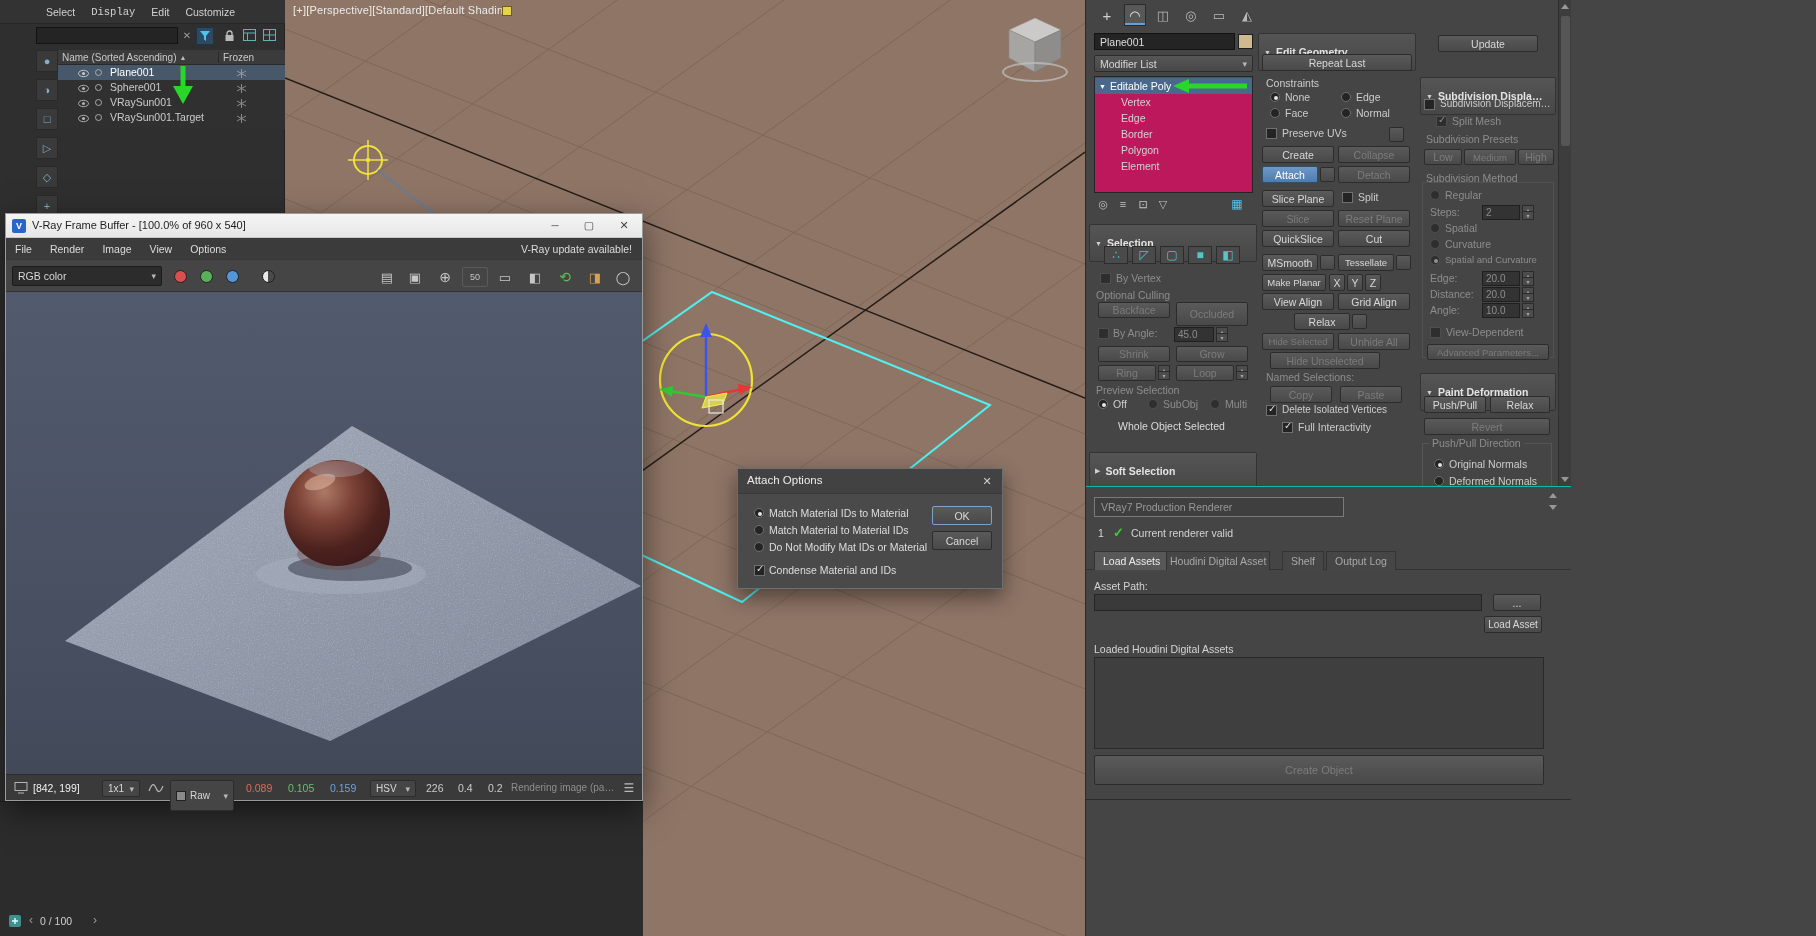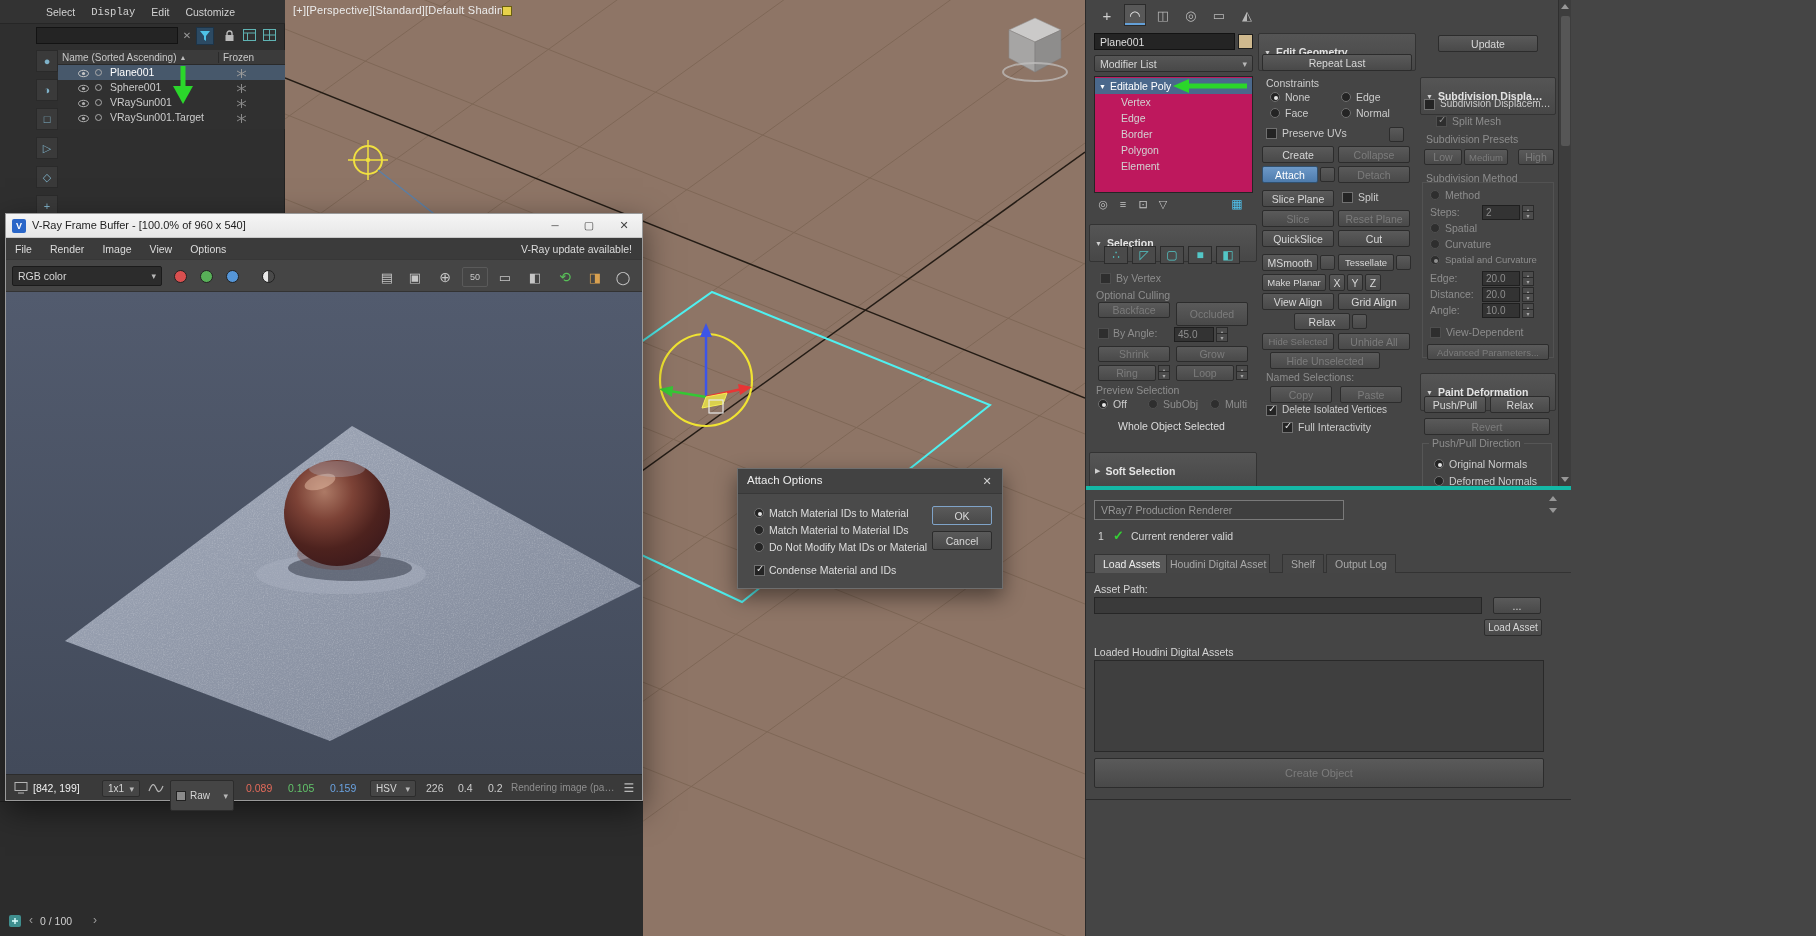--- a/index.html
+++ b/index.html
@@ -355,26 +355,26 @@
     <div class="rhead" style="left:334px;top:77px;width:136px;">
       <span class="tri">▼</span>
       <span class="ellip" style="max-width:110px;">Subdivision Displacement</span>
     </div>
     <span class="chk" style="left:338px;top:99px;"></span>
     <span class="lbl ellip" style="left:354px;top:98px;width:112px;font-size:10px;">Subdivision Displacement</span>
     <span class="chk dim2 on" style="left:350px;top:116px;"></span>
     <span class="lbl dim" style="left:366px;top:115px;">Split Mesh</span>
     <span class="lbl dim" style="left:340px;top:133px;">Subdivision Presets</span>
     <div class="btn dis" style="left:338px;top:149px;width:38px;height:16px;">Low</div>
-    <div class="btn dis" style="left:378px;top:149px;width:44px;height:16px;font-size:9.5px;">Medium</div>
+    <div class="btn dis" style="left:378px;top:149px;width:52px;height:16px;font-size:9.5px;">Medium</div>
     <div class="btn dis" style="left:432px;top:149px;width:36px;height:16px;">High</div>
     <span class="lbl dim" style="left:340px;top:172px;">Subdivision Method</span>
     <div class="abs" style="left:336px;top:182px;width:132px;height:176px;border:1px solid #525252;"></div>
     <span class="rad dim2" style="left:344px;top:190px;"></span>
-    <span class="lbl dim" style="left:359px;top:189px;">Method</span>
+    <span class="lbl dim" style="left:359px;top:189px;">Regular</span>
     <span class="lbl dim" style="left:344px;top:206px;">Steps:</span>
     <div class="valbox dim" style="left:396px;top:205px;width:38px;">2</div>
     <div class="spin" style="left:436px;top:205px;"></div>
     <span class="rad dim2" style="left:344px;top:223px;"></span>
     <span class="lbl dim" style="left:359px;top:222px;">Spatial</span>
     <span class="rad dim2" style="left:344px;top:239px;"></span>
     <span class="lbl dim" style="left:359px;top:238px;">Curvature</span>
     <span class="rad dim2 on" style="left:344px;top:255px;"></span>
     <span class="lbl dim" style="left:359px;top:254px;font-size:9.5px;">Spatial and Curvature</span>
     <span class="lbl dim" style="left:344px;top:272px;">Edge:</span>
@@ -403,21 +403,21 @@
     <span class="lbl" style="left:363px;top:458px;">Original Normals</span>
     <span class="rad" style="left:348px;top:476px;"></span>
     <span class="lbl" style="left:363px;top:475px;">Deformed Normals</span>
 
     <div class="abs" style="left:472px;top:0;width:13px;height:486px;background:#3d3d3d;border-left:1px solid #2f2f2f;">
       <div class="tri-up" style="position:absolute;left:2px;top:4px;"></div>
       <div class="abs" style="left:2px;top:16px;width:9px;height:130px;background:#565656;border-radius:2px;"></div>
       <div class="tri-dn" style="position:absolute;left:2px;bottom:4px;"></div>
     </div>
 
-    <div class="abs" style="left:0;top:486px;width:485px;height:314px;background:#454545;border-top:4px solid #14b8a6;border-bottom:1px solid #2b2b2b;">
+    <div class="abs" style="left:0;top:486px;width:485px;height:314px;background:#454545;border-top:1px solid #14b8a6;border-bottom:1px solid #2b2b2b;">
       <div class="abs" style="left:8px;top:10px;width:250px;height:20px;background:#3f3f3f;border:1px solid #7a7a7a;display:flex;align-items:center;padding:0 6px;">
         <span style="color:#989898;font-size:10.5px;">VRay7 Production Renderer</span>
       </div>
       <div class="tri-up" style="position:absolute;left:463px;top:6px;"></div>
       <div class="tri-dn" style="position:absolute;left:463px;top:18px;"></div>
       <span class="lbl" style="left:12px;top:40px;color:#d4d4d4;">1</span>
       <span class="lbl" style="left:27px;top:38px;color:#35cf35;font-weight:700;font-size:13px;">✓</span>
       <span class="lbl" style="left:45px;top:40px;color:#d4d4d4;">Current renderer valid</span>
       <div class="abs" style="left:0;top:64px;width:485px;height:19px;border-bottom:1px solid #333;"></div>
       <div class="abs" style="left:8px;top:64px;height:19px;background:#585858;border:1px solid #333;border-bottom:none;display:flex;align-items:center;padding:0 8px;">

